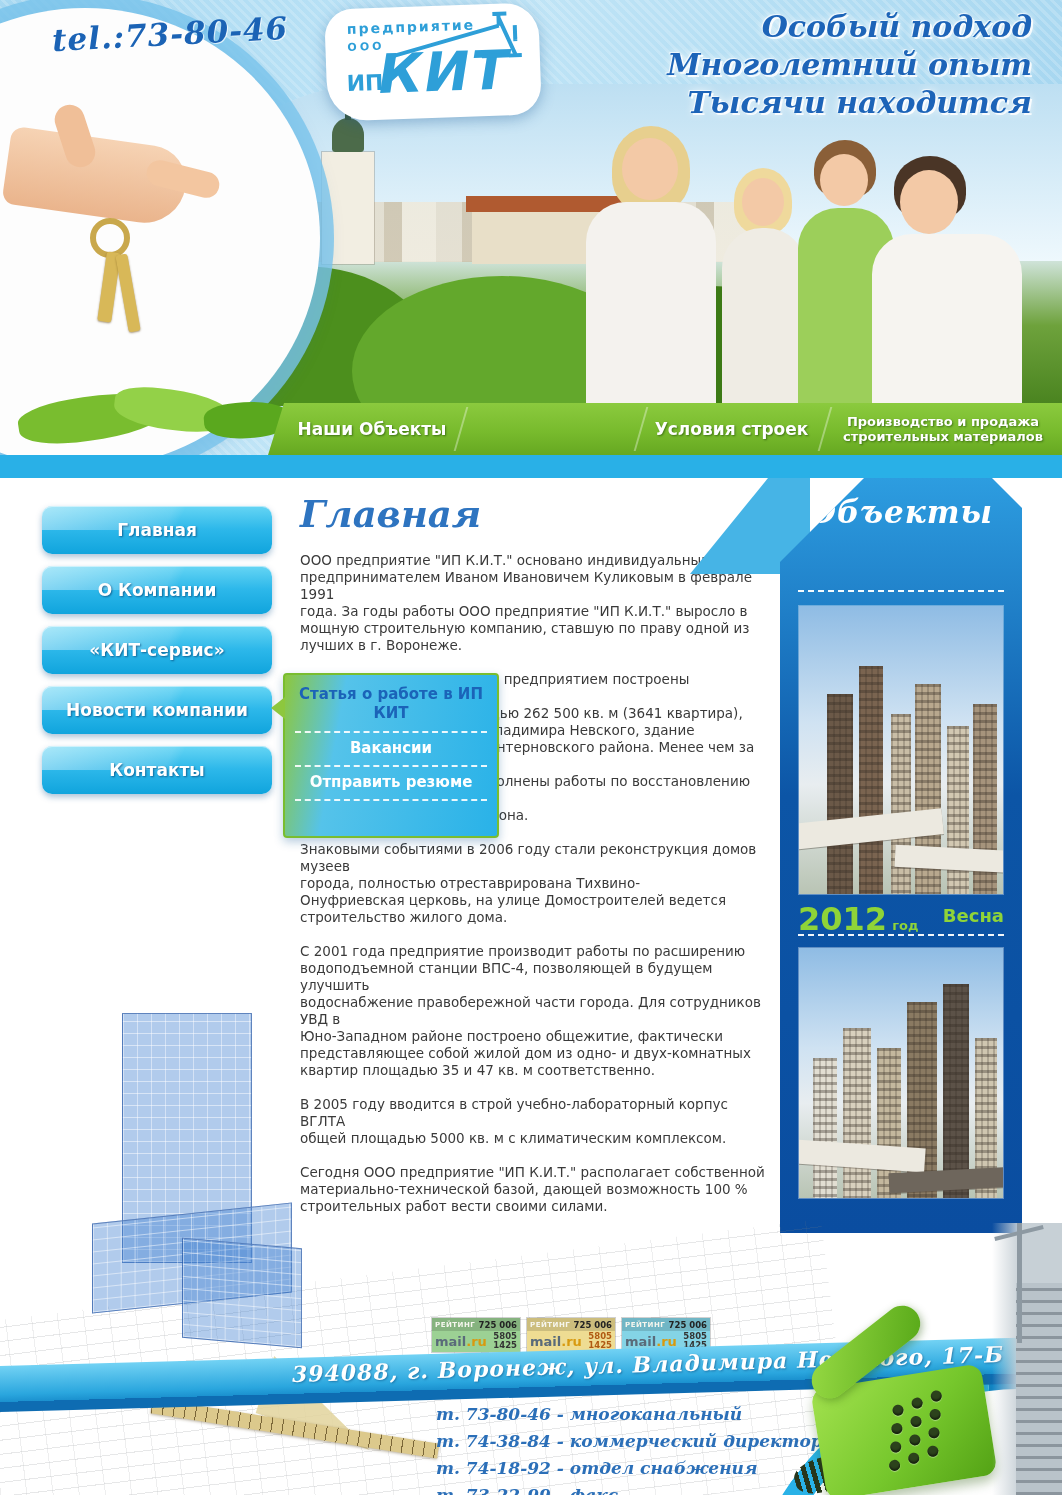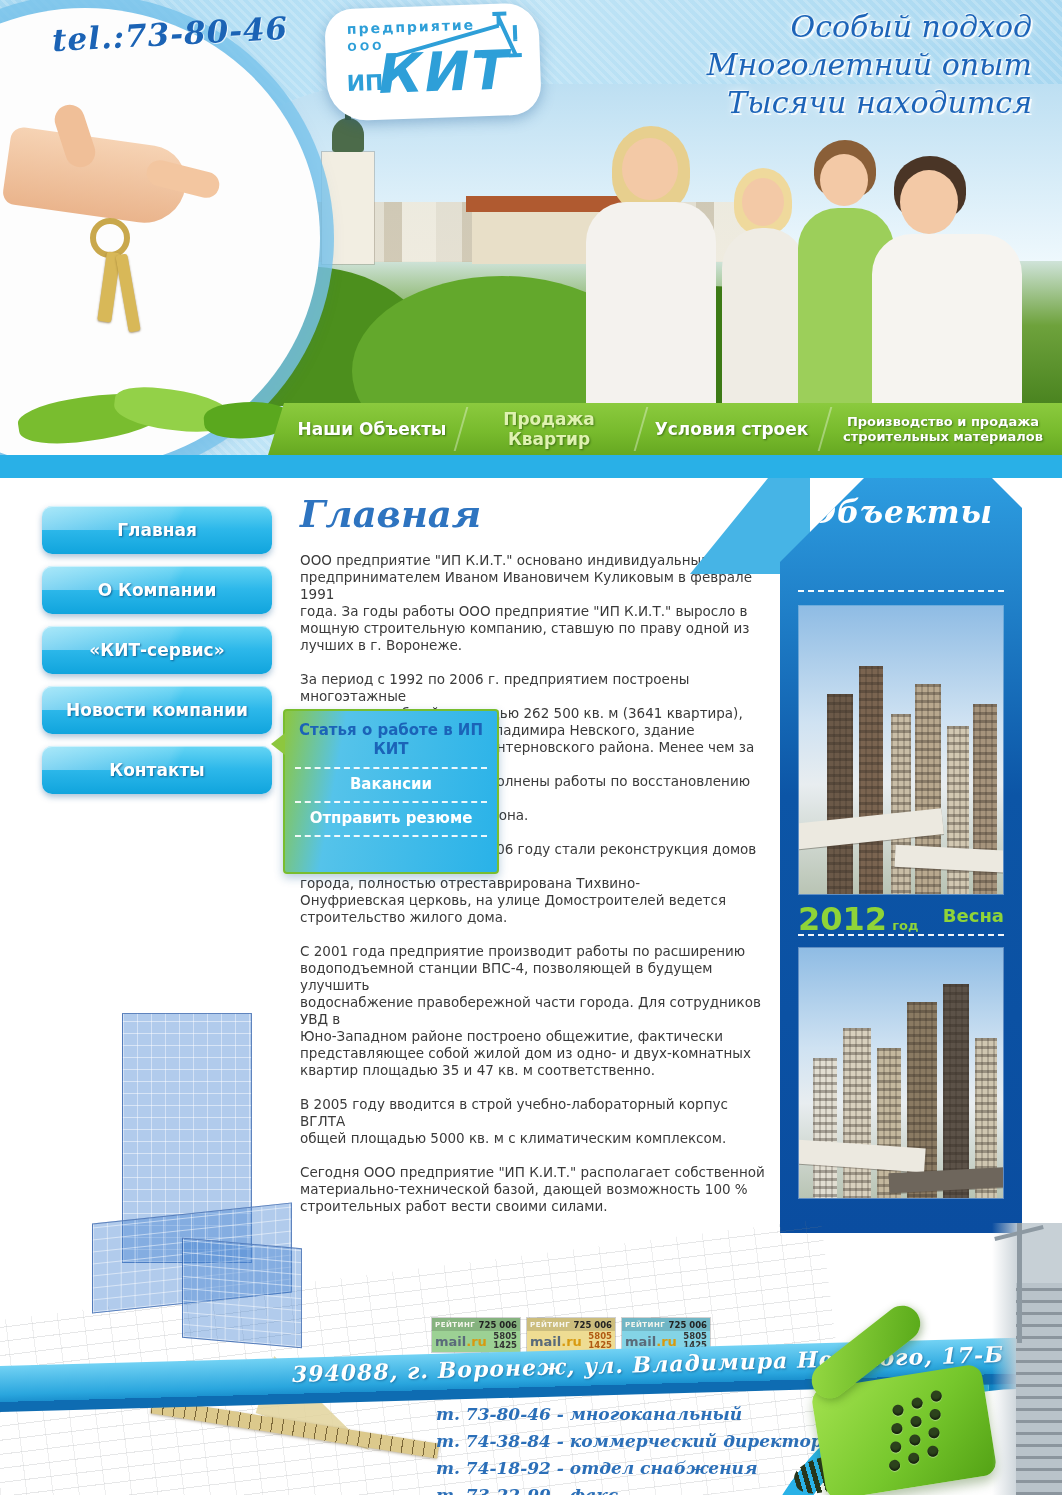--- a/index.html
+++ b/index.html
@@ -52,21 +52,21 @@
   .logo { position:absolute; left:326px; top:6px; width:214px; height:112px; background:#fff;
     border-radius:28px 34px 30px 40px; transform:rotate(-2deg); box-shadow:0 4px 14px rgba(30,90,150,.35); }
   .logo .l-top { position:absolute; left:22px; top:12px; font-size:14px; font-weight:bold; letter-spacing:2px; color:#2e9fd8; }
   .logo .l-ooo { position:absolute; left:22px; top:32px; font-size:11px; font-weight:bold; letter-spacing:3px; color:#2e9fd8; }
   .logo .l-ip { position:absolute; left:20px; top:62px; font-size:22px; font-weight:bold; color:#2e9fd8; }
   .logo .l-kit { position:absolute; left:52px; top:40px; font-size:54px; font-weight:bold; font-style:italic; color:#2e9fd8;
     letter-spacing:2px; line-height:1; }
   .logo svg { position:absolute; right:8px; top:6px; }
 
   .slogans { position:absolute; right:30px; top:8px; text-align:right; }
-  .slogan { font-family:"DejaVu Serif", serif; font-style:italic; font-weight:normal; font-size:30px; color:#1d64b8;
+  .slogan { font-family:"DejaVu Serif", serif; font-style:italic; font-weight:bold; font-size:30px; color:#1d64b8;
     line-height:38px; text-shadow:0 0 8px #fff, 2px 2px 0 rgba(255,255,255,.85), -1px -1px 0 rgba(255,255,255,.7); }
 
   
   .ribbon-decor { position:absolute; left:18px; top:388px; width:260px; height:66px; }
   .rib { position:absolute; border-radius:40% 60% 50% 50%; }
   .nav { position:absolute; left:268px; top:403px; width:794px; height:52px;
     background:linear-gradient(180deg,#8bca3e 0%,#78bb2d 55%,#66a821 100%);
     clip-path:polygon(16px 0, 100% 0, 100% 100%, 0 100%); }
   .nav-item { position:absolute; top:0; height:52px; display:flex; align-items:center; justify-content:center;
     text-align:center; color:#fff; font-weight:bold; font-size:17px; cursor:pointer;
@@ -85,21 +85,21 @@
   .menu-btn:after { content:""; position:absolute; left:0; top:0; width:100%; height:50%;
     background:linear-gradient(115deg, rgba(255,255,255,.45) 0%, rgba(255,255,255,.12) 55%, transparent 60%); }
   .menu-btn span { position:relative; z-index:2; color:#fff; font-weight:bold; font-size:17px;
     text-shadow:1px 1px 2px rgba(0,50,100,.6); }
   .menu-btn.active { background:linear-gradient(180deg,#a9dc55 0%,#7fc02c 48%,#5ca318 100%); }
   .menu-btn.active span { text-shadow:1px 1px 2px rgba(30,70,0,.6); }
 
   
   .flyout { position:absolute; left:283px; top:673px; width:216px; height:165px; border-radius:4px;
     background:linear-gradient(100deg,#8dc73e 0%,#55c3ea 26%,#29b2e8 100%);
-    border:2px solid #79bd2f; box-shadow:0 4px 10px rgba(20,90,150,.3); padding:6px 10px 0 10px;margin-top:36px; }
+    border:2px solid #79bd2f; box-shadow:0 4px 10px rgba(20,90,150,.3); padding:6px 10px 0 10px; }
   .flyout .f-arrow { position:absolute; left:-14px; top:22px; width:0; height:0;
     border-top:11px solid transparent; border-bottom:11px solid transparent; border-right:14px solid #8dc73e; }
   .f-item { text-align:center; font-weight:bold; font-size:15px; color:#fff; cursor:pointer;
     border-bottom:2px dashed rgba(255,255,255,.9); padding:6px 0 8px 0; }
   .f-item.first { color:#1b63b8; line-height:19px; padding-top:4px; }
 
   
   .main-title { position:absolute; left:300px; top:492px; font-family:"DejaVu Serif", serif; font-style:italic;
     font-weight:bold; font-size:37px; color:#2e74c0; }
   .content { position:absolute; left:300px; top:552px; width:474px; color:#3a3a3a; font-size:13.5px; line-height:17px; }
@@ -261,21 +261,20 @@
 
   <div class="ribbon-decor">
     <div class="rib" style="left:0;top:8px;width:150px;height:44px;background:#79bd2f;transform:rotate(-9deg);"></div>
     <div class="rib" style="left:96px;top:2px;width:120px;height:40px;background:#93d148;transform:rotate(7deg);"></div>
     <div class="rib" style="left:186px;top:14px;width:90px;height:36px;background:#5aa81e;transform:rotate(-4deg);"></div>
   </div>
 
   <div class="nav">
     <div class="nav-item" style="left:24px;width:160px;">Наши Объекты</div>
     <div class="nav-sep" style="left:192px;"></div>
-    <div class="nav-item alt" style="left:196px;width:170px;">Продажа Квартир</div>
     <div class="nav-sep" style="left:372px;"></div>
     <div class="nav-item" style="left:376px;width:175px;">Условия строек</div>
     <div class="nav-sep" style="left:556px;"></div>
     <div class="nav-item small" style="left:560px;width:230px;">Производство и продажа строительных материалов</div>
   </div>
   <div class="cyan-band"></div>
 
   <div class="menu">
     <div class="menu-btn">
         <span>Главная</span>

